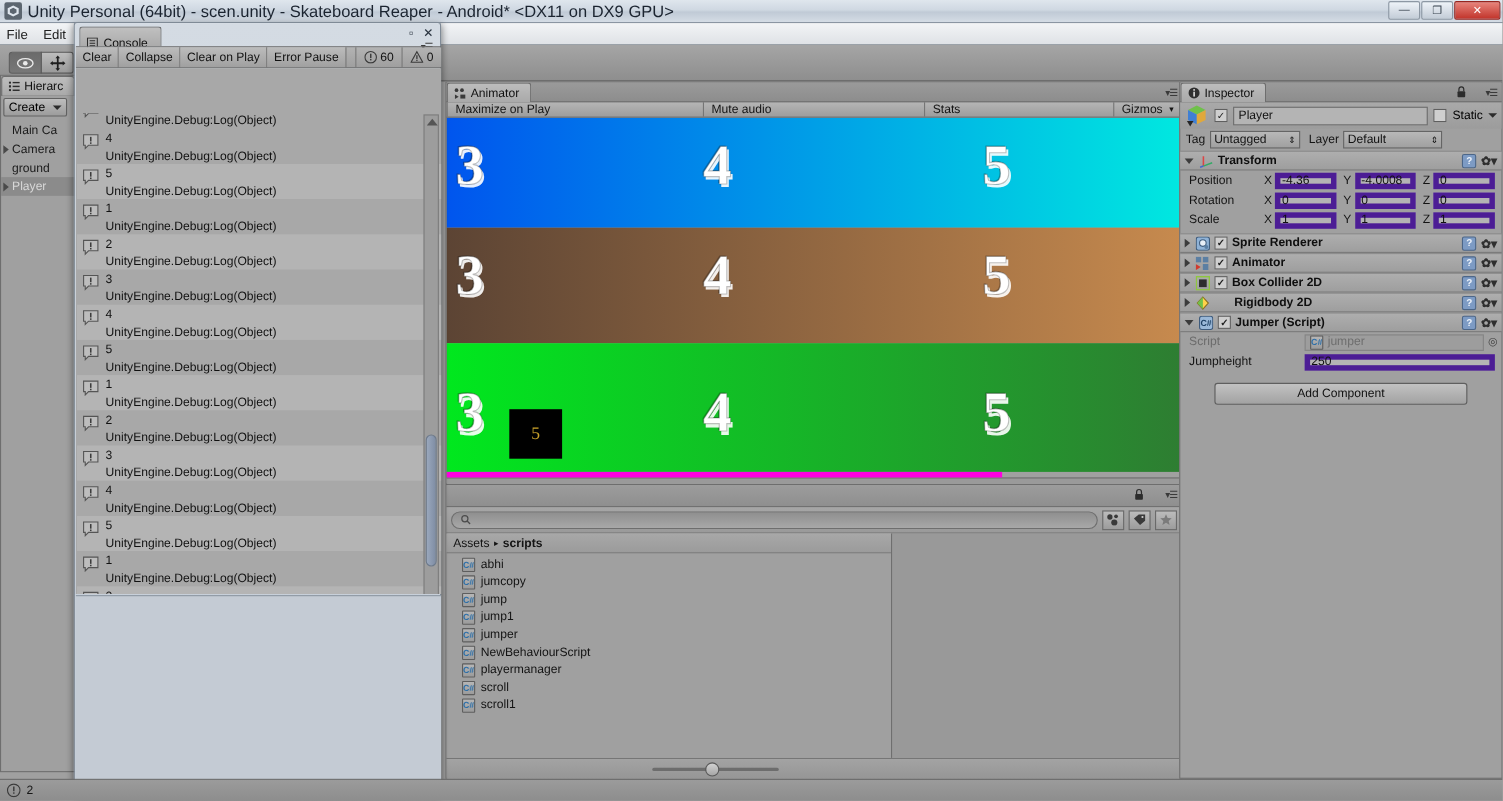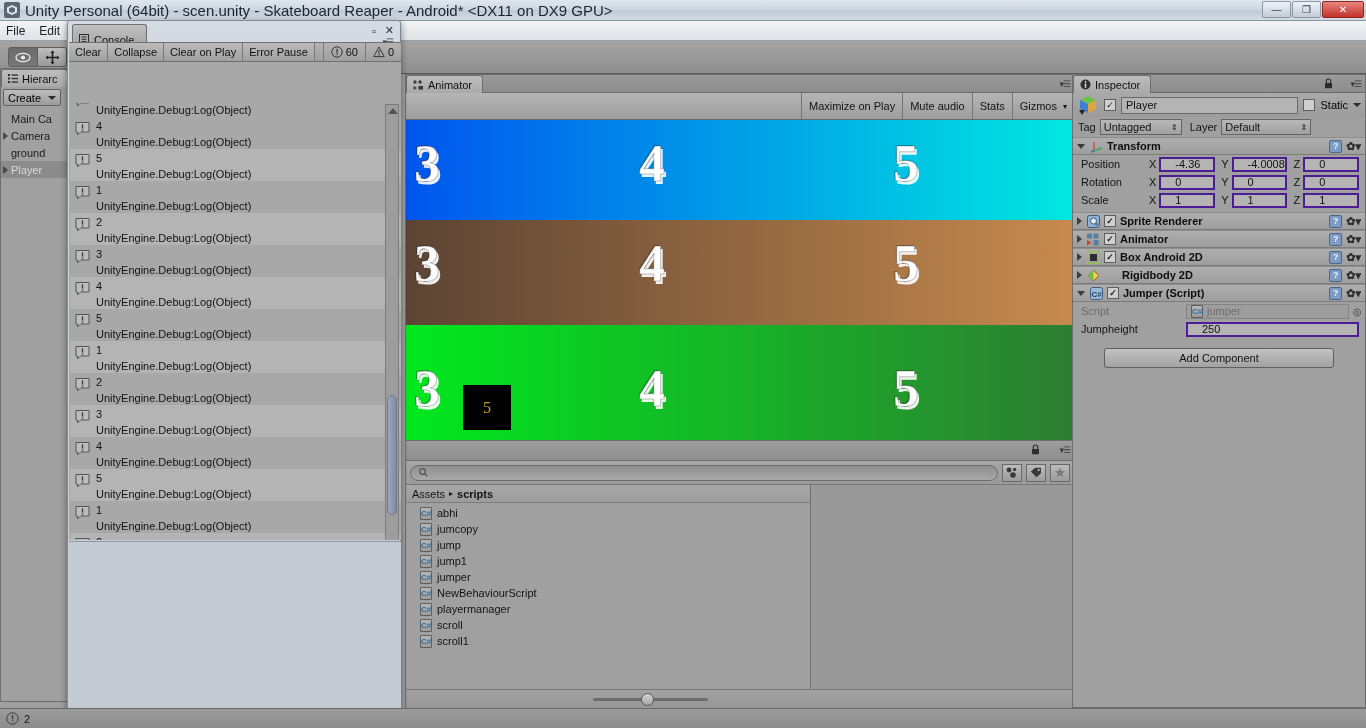--- a/index.html
+++ b/index.html
@@ -106,22 +106,22 @@
   }
   .hier-list { padding-top:2px; }
   .hier-row { height:17px; display:flex; align-items:center; font-size:11px; color:#1a1a1a; padding-left:2px; white-space:nowrap; overflow:hidden; }
   .hier-row.sel { background:#8b8b8b; color:#d8d8d8; }
   .tri { width:0;height:0;border-top:4px solid transparent;border-bottom:4px solid transparent;border-left:5px solid #4a4a4a; margin-right:3px; flex:none;}
   .tri.hidden { visibility:hidden; }
 
   
   #gameview { left:405px; top:74px; width:670px; height:366px; }
   .game-toolbar {
-    height:27px; background: linear-gradient(to bottom,#b5b5b5,#9d9d9d);
-    border-bottom:1px solid #6a6a6a; display:flex; justify-content:flex-end; align-items:stretch;
+    height:14px; background: linear-gradient(to bottom,#b5b5b5,#9d9d9d);
+    border-bottom:1px solid #6a6a6a; display:flex; justify-content:space-between; align-items:stretch;
   }
   .gt-item { padding:0 7px; display:flex; align-items:center; font-size:11px; color:#141414;
              border-left:1px solid #757575; }
   .game-canvas { position:relative; width:100%; height:327px; overflow:hidden; }
   .band { position:absolute; left:0; width:100%; }
   .band1 { top:0; height:100px; background: linear-gradient(to right,#0055ee,#00e8e0); }
   .band2 { top:100px; height:105px; background: linear-gradient(to right,#5c4434,#c78a4e); }
   .band3 { top:205px; height:117px; background: linear-gradient(to right,#00e81e,#2e7d32); }
   .magenta { position:absolute; left:0; top:322px; width:505px; height:8px; background:#ff00e0; }
   .numglyph {
@@ -184,22 +184,22 @@
     height:18px; display:flex; align-items:center; gap:4px; padding:0 4px;
     background: linear-gradient(to bottom,#aeaeae,#9e9e9e); border-top:1px solid #8d8d8d; border-bottom:1px solid #7b7b7b;
     font-size:11px; font-weight:bold; color:#0f0f0f;
   }
   .comp-header .right { margin-left:auto; display:flex; gap:4px; align-items:center; }
   .fold { width:0;height:0;border-top:4px solid transparent;border-bottom:4px solid transparent;border-left:5px solid #3c3c3c; flex:none;}
   .fold.open { border-left:4px solid transparent;border-right:4px solid transparent;border-top:5px solid #3c3c3c; border-bottom:none;}
   .prop-row { height:18px; display:flex; align-items:center; font-size:11px; color:#131313; padding-left:8px; }
   .prop-label { width:62px; flex:none; }
   .axis { margin:0 3px 0 6px; }
-  .num-field { height:15px; background:#b4b4b4; border:2px solid #4c1d95; flex:1;
-    display:flex; align-items:center; padding:0 14px; font-size:11px; color:#111; min-width:0;}
+  .num-field { height:15px; background:#b4b4b4; border:5px solid #4c1d95; flex:1;
+    display:flex; align-items:center; padding:0 1px; font-size:11px; color:#111; min-width:0;}
   .obj-field { height:15px; background:#9d9d9d; border:1px solid #848484; flex:1;
     display:flex; align-items:center; gap:4px; padding:0 4px; font-size:11px; color:#6e6e6e; }
   .add-comp {
     width:230px; height:20px; margin:10px auto 0; display:block;
     background: linear-gradient(to bottom,#c2c2c2,#a2a2a2); border:1px solid #5f5f5f; border-radius:3px;
     display:flex; align-items:center; justify-content:center; font-size:11px; color:#101010;
   }
   .comp-ico { width:14px; height:14px; flex:none; display:flex; align-items:center; justify-content:center; }
   .help-ico { width:13px; height:13px; background:#7d9bc4; border:1px solid #4c6688; border-radius:2px;
     color:#eaf1fa; font-size:9px; display:flex; align-items:center; justify-content:center; }
@@ -657,21 +657,21 @@
 
     <div class="comp-header">
       <span class="fold"></span>
       <span class="comp-ico">
         <svg width="13" height="13" viewBox="0 0 13 13">
             <rect x="0.5" y="0.5" width="12" height="12" fill="none" stroke="#8ec63f" stroke-width="1.4"></rect>
             <rect x="3" y="3" width="7" height="7" fill="#2e2e2e"></rect>
           </svg>
       </span>
       <span class="chk">✓</span>
-      <span>Box Android 2D</span>
+      <span>Box Collider 2D</span>
       <span class="right">
           <span class="help-ico">?</span>
           <span class="gear-ico">✿▾</span>
         </span>
     </div>
 
     <div class="comp-header">
       <span class="fold"></span>
       <span class="comp-ico">
         <svg width="13" height="13" viewBox="0 0 13 13">

